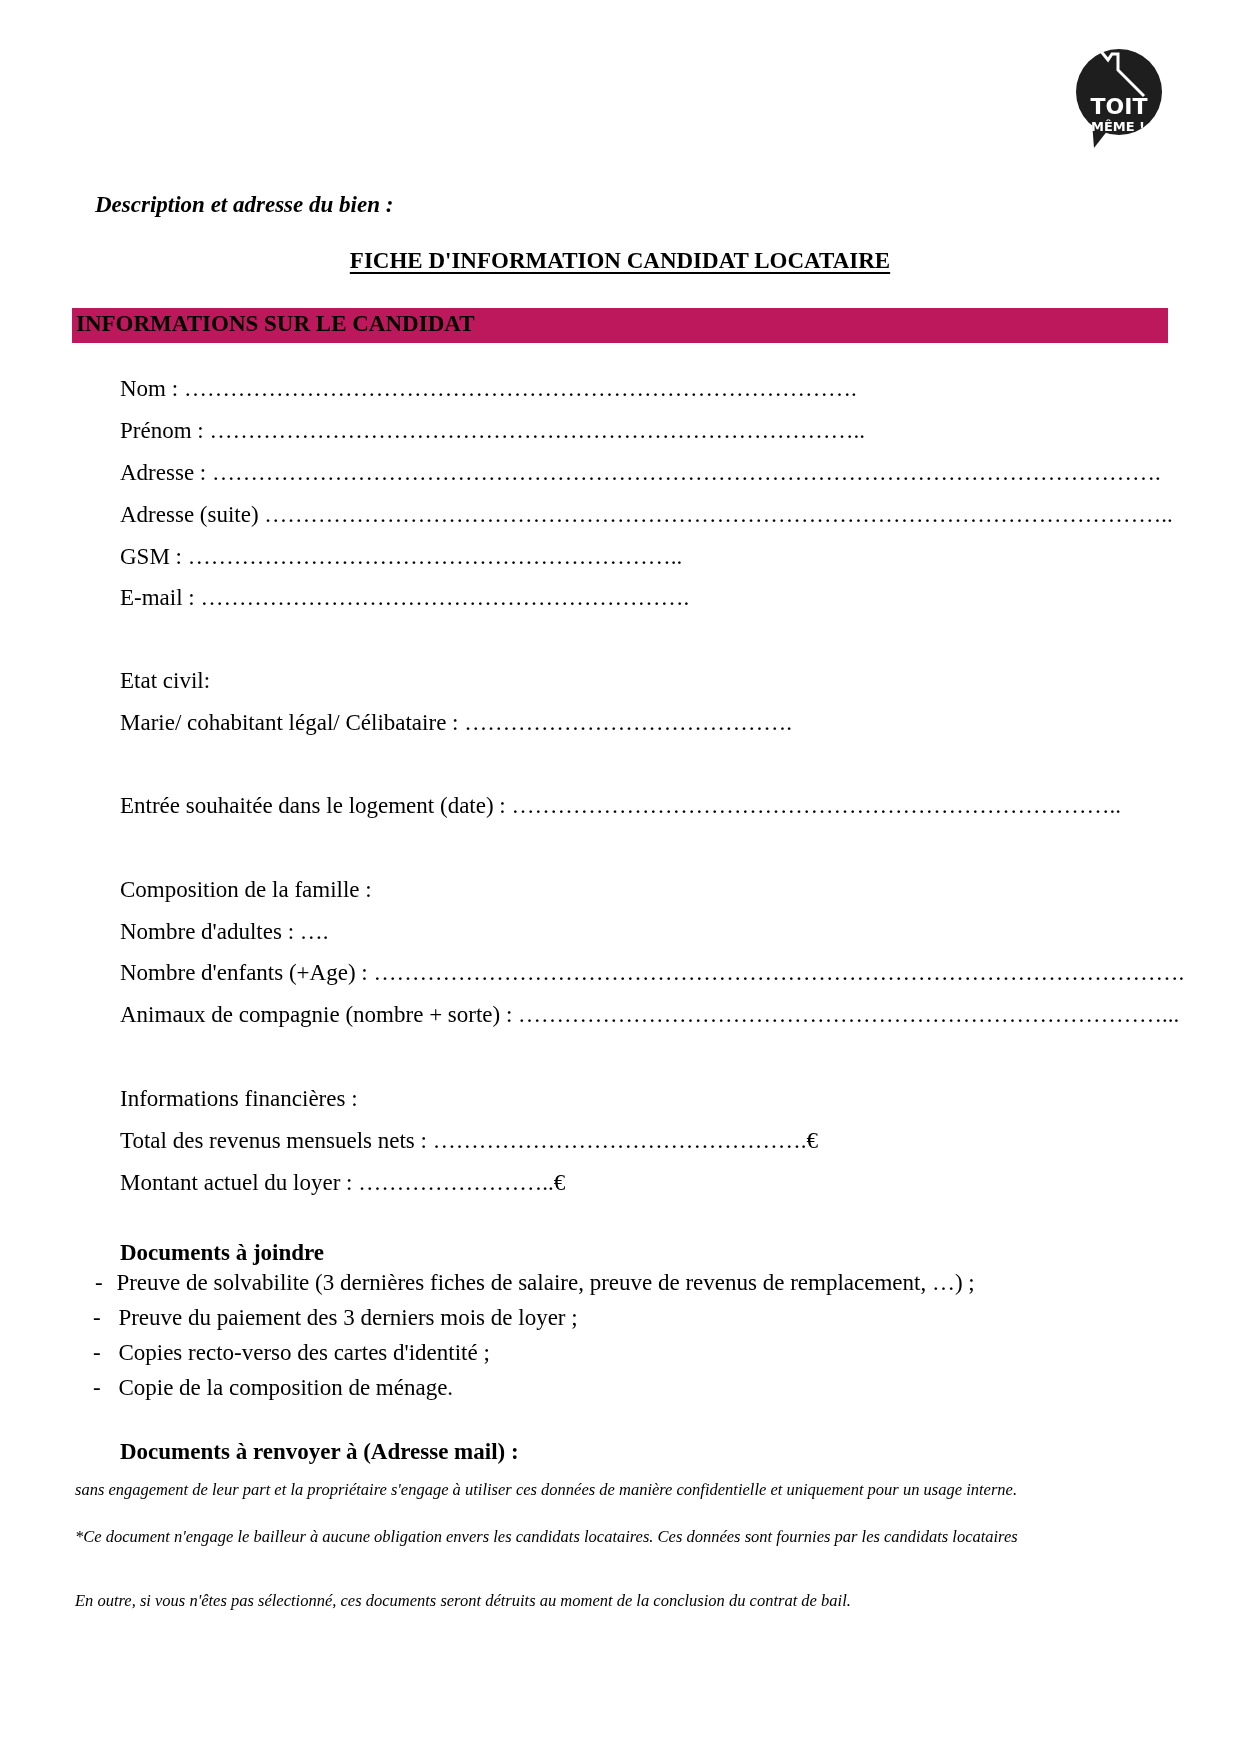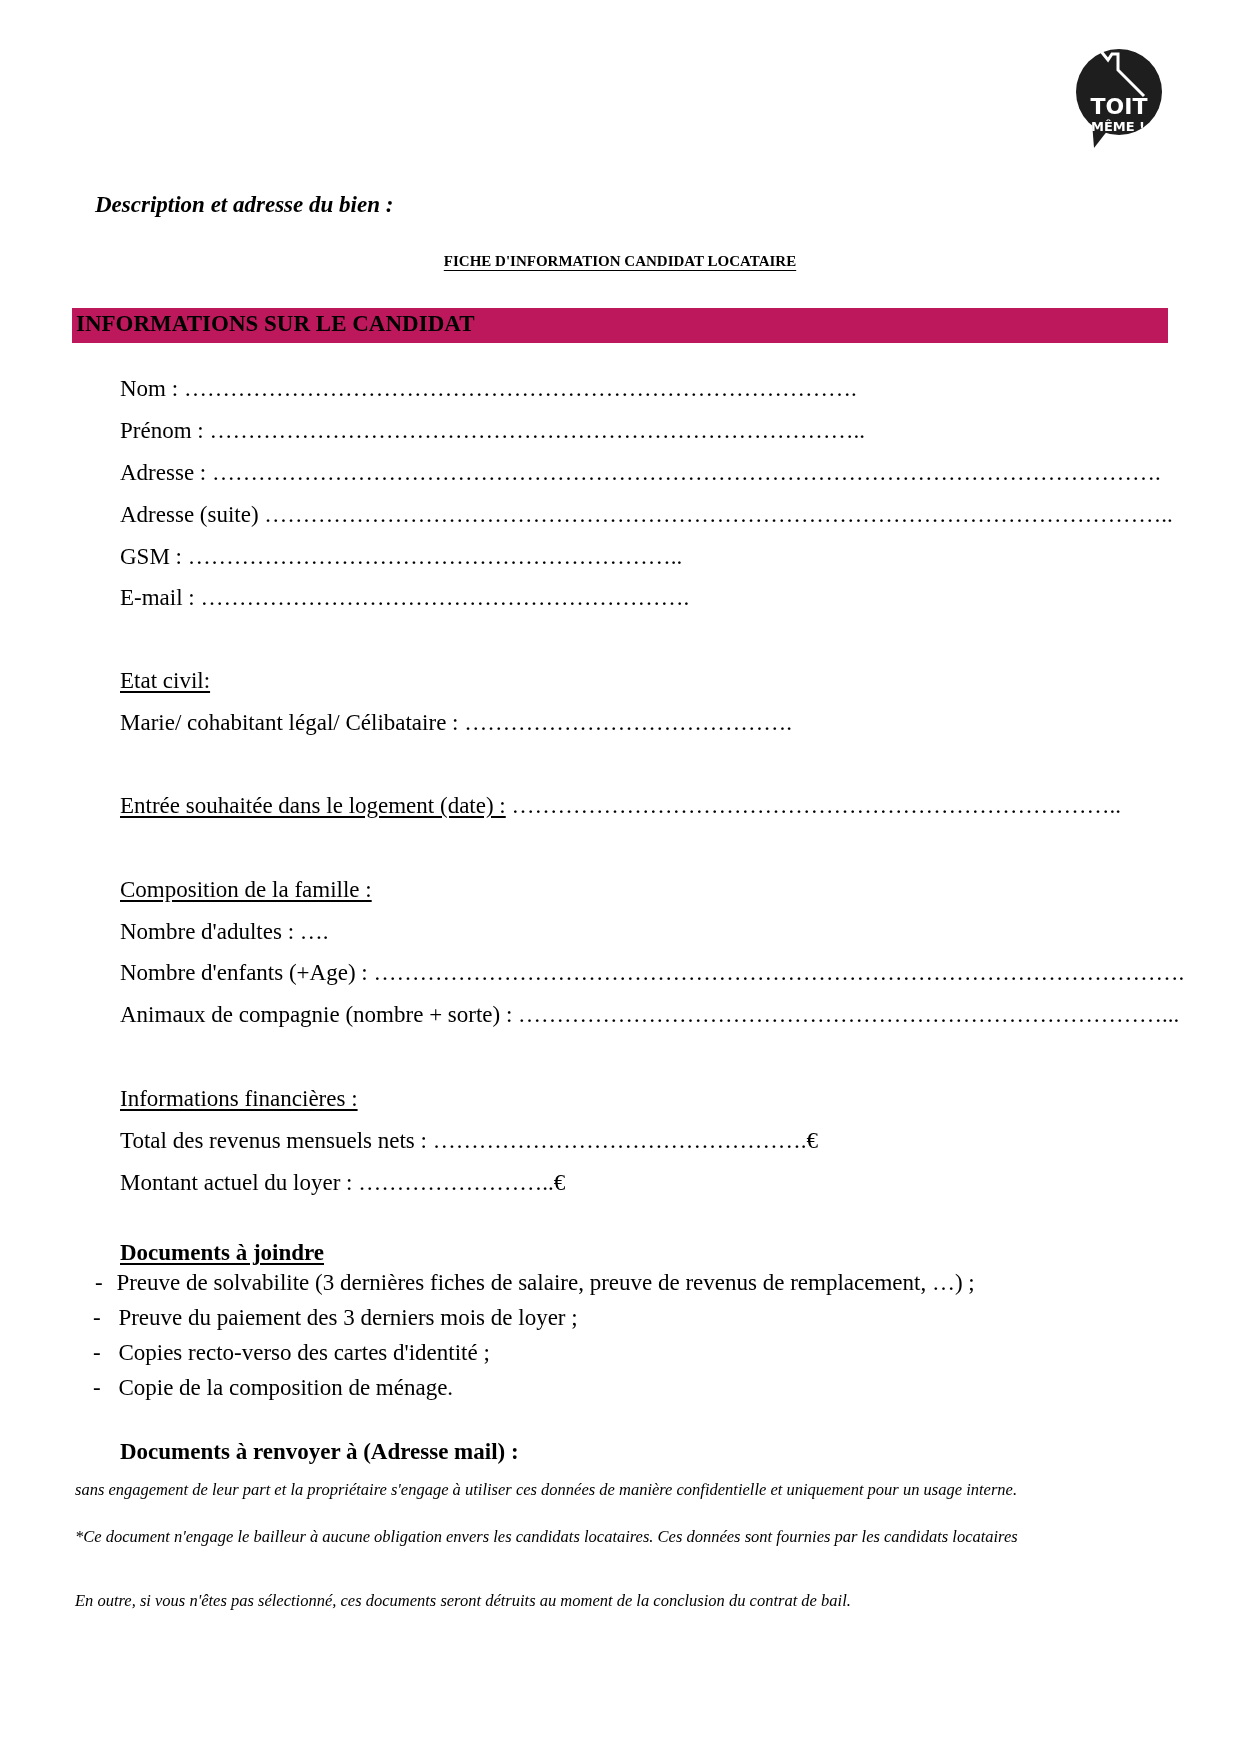--- a/index.html
+++ b/index.html
@@ -1,26 +1,26 @@
 <!DOCTYPE html>
 <html><head>
   <meta charset="utf-8">
   <style>
     html, body { margin: 0; padding: 0; background: #ffffff; }
     body { width: 1240px; height: 1755px; position: relative; overflow: hidden;
            font-family: "DejaVu Serif", "Liberation Serif", serif; color: #000; }
     .abs { position: absolute; white-space: nowrap; }
     .txt { font-family: "Liberation Serif", "DejaVu Serif", serif; font-size: 23px; line-height: 28px; }
-    .ul { text-decoration: underline; text-underline-offset: 3px; }
+    .ul { text-underline-offset: 3px; }
     .b { font-weight: bold; }
 
     #logo { position: absolute; left: 1074px; top: 48px; width: 90px; height: 106px; }
 
     .desc { left: 75px; top: 191px; font-size: 23px; font-weight: bold; font-style: italic; margin-left: 20px; }
-    .title { left: 0; width: 1240px; text-align: center; top: 247px; font-size: 15px; font-weight: bold;
+    .title { left: 0; width: 1240px; text-align: center; top: 247px; font-size: 23px; font-weight: bold;
              text-decoration: underline; text-underline-offset: 4px; }
     .band { position: absolute; left: 72px; top: 308px; width: 1096px; height: 35px; background: #be185d; }
     .band-label { position: absolute; left: 4px; top: 3px; font-family: "Liberation Serif", "DejaVu Serif", serif;
                   font-size: 23px; font-weight: bold; white-space: nowrap; }
 
     .field { left: 75px; margin-left: 45px; }
     .foot { left: 75px; font-size: 16.5px; font-style: italic; line-height: 20px; text-align: center; }
   </style>
 </head>
 <body>

